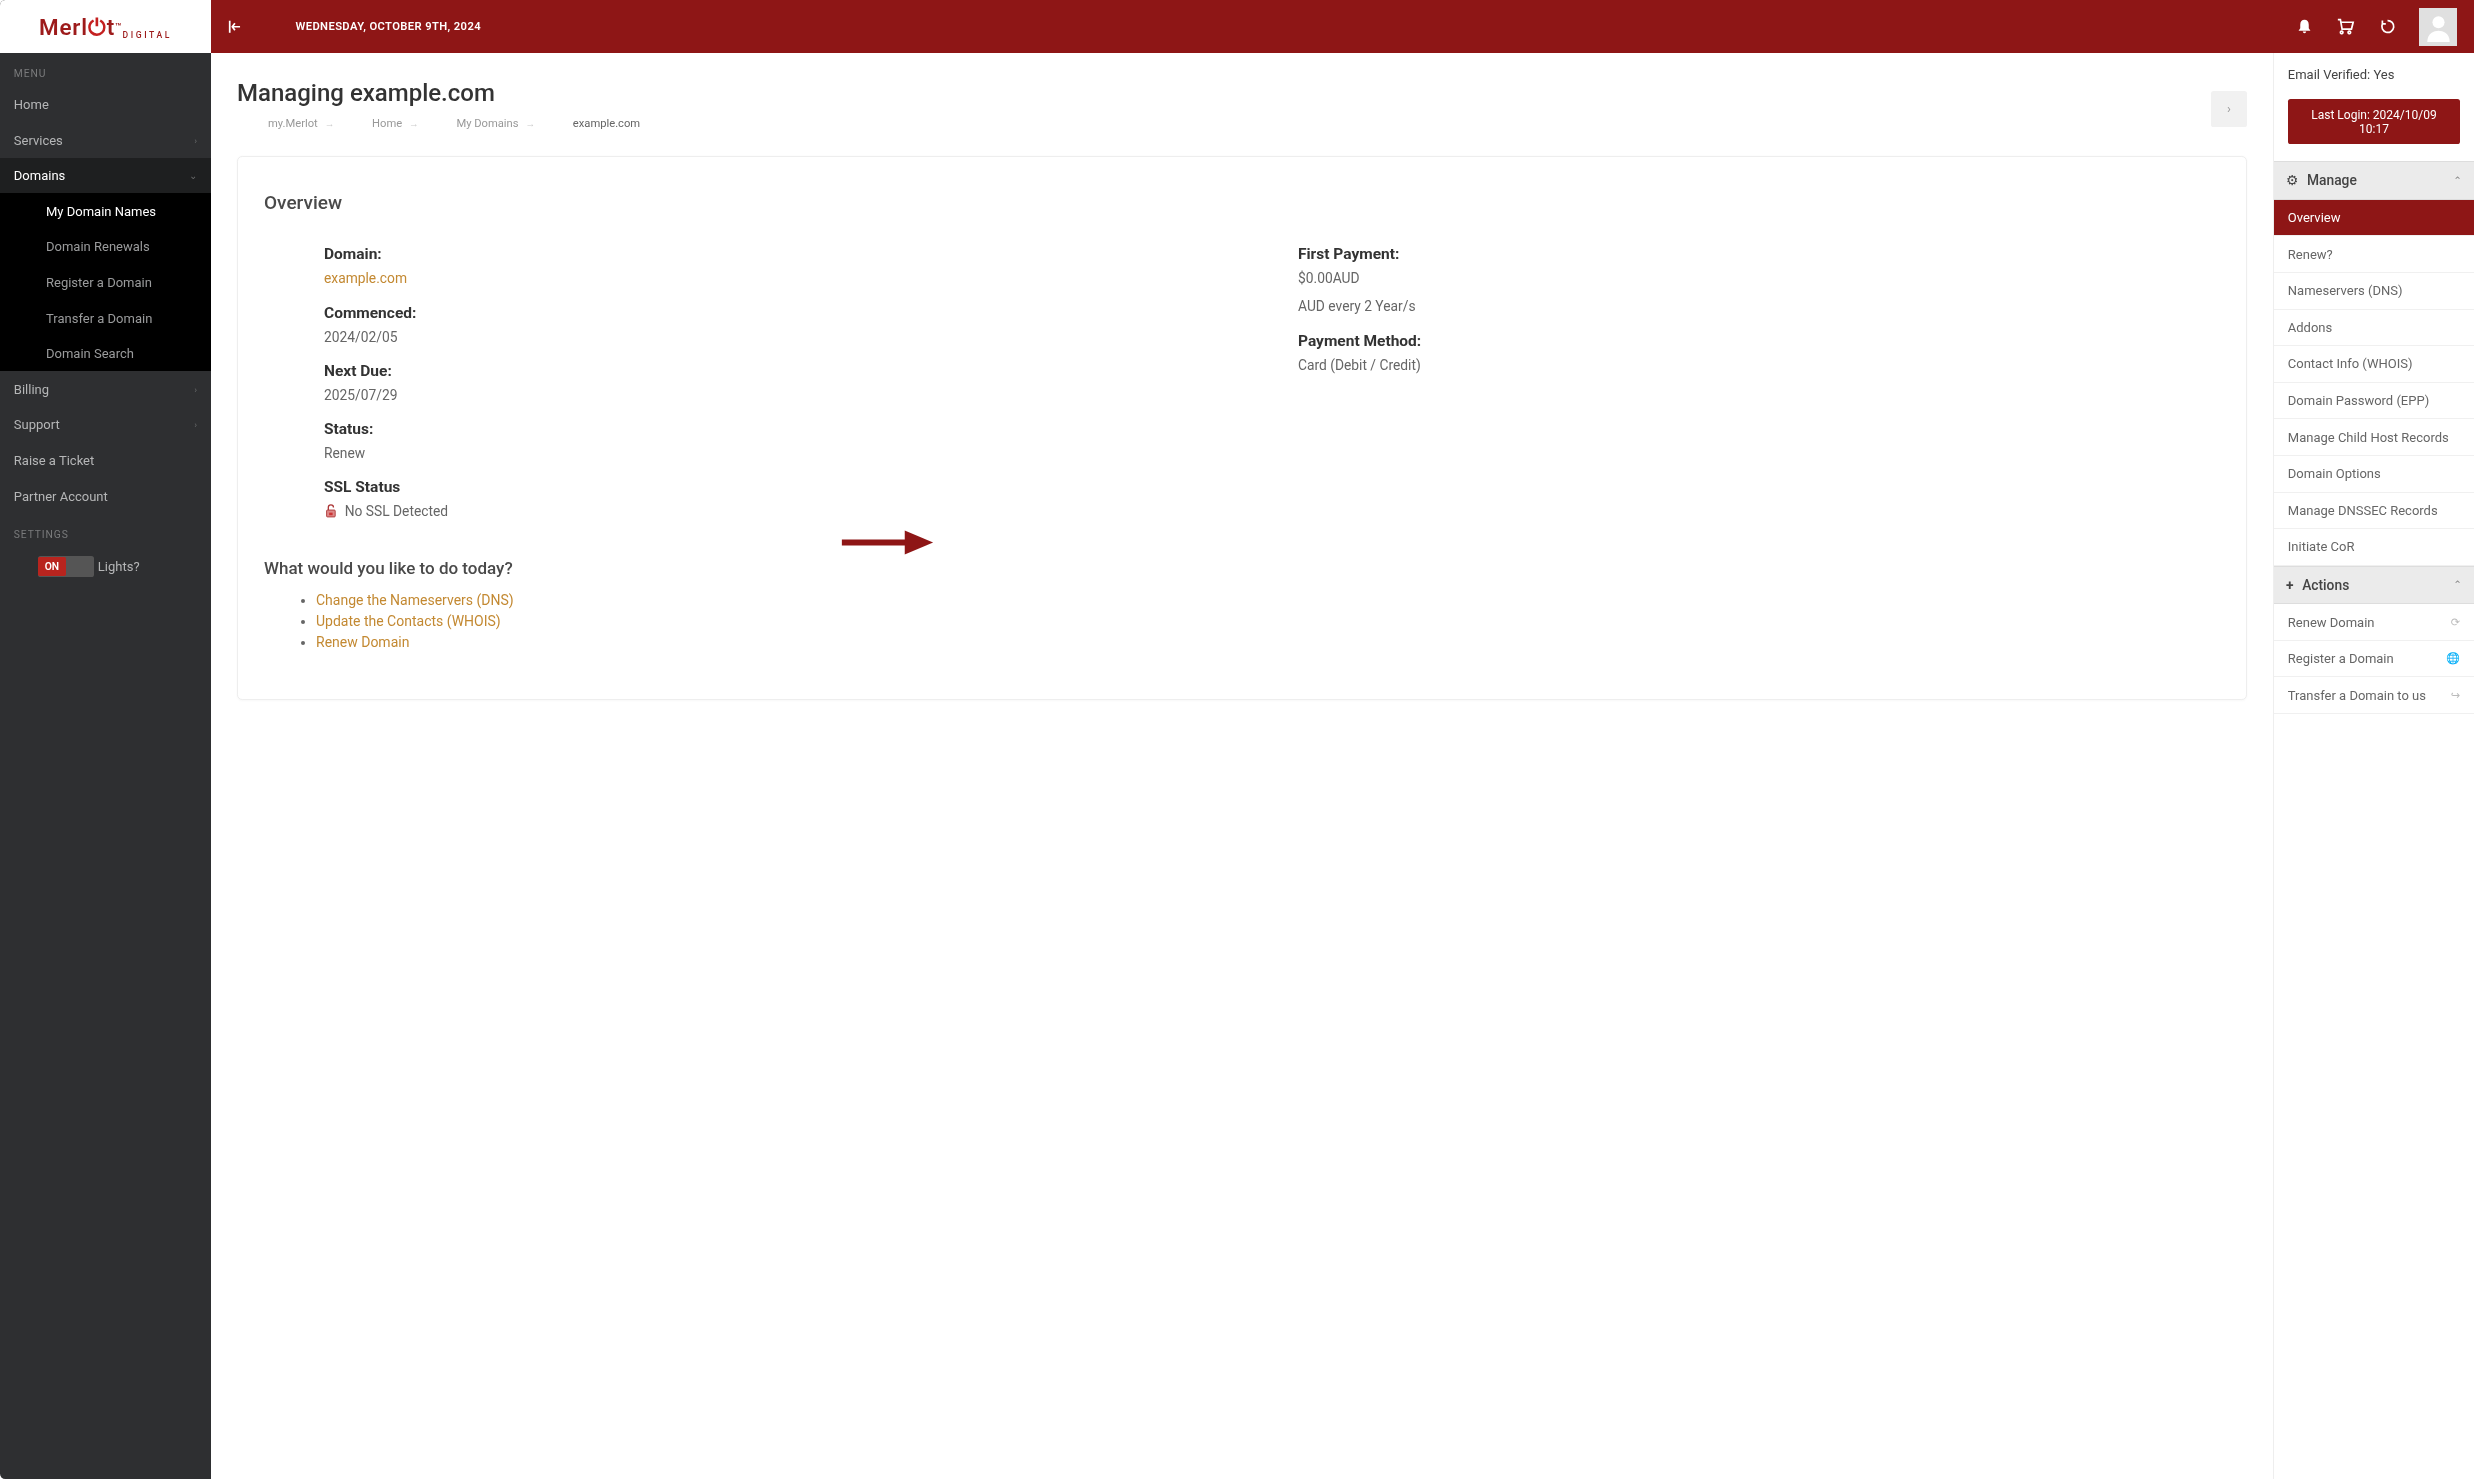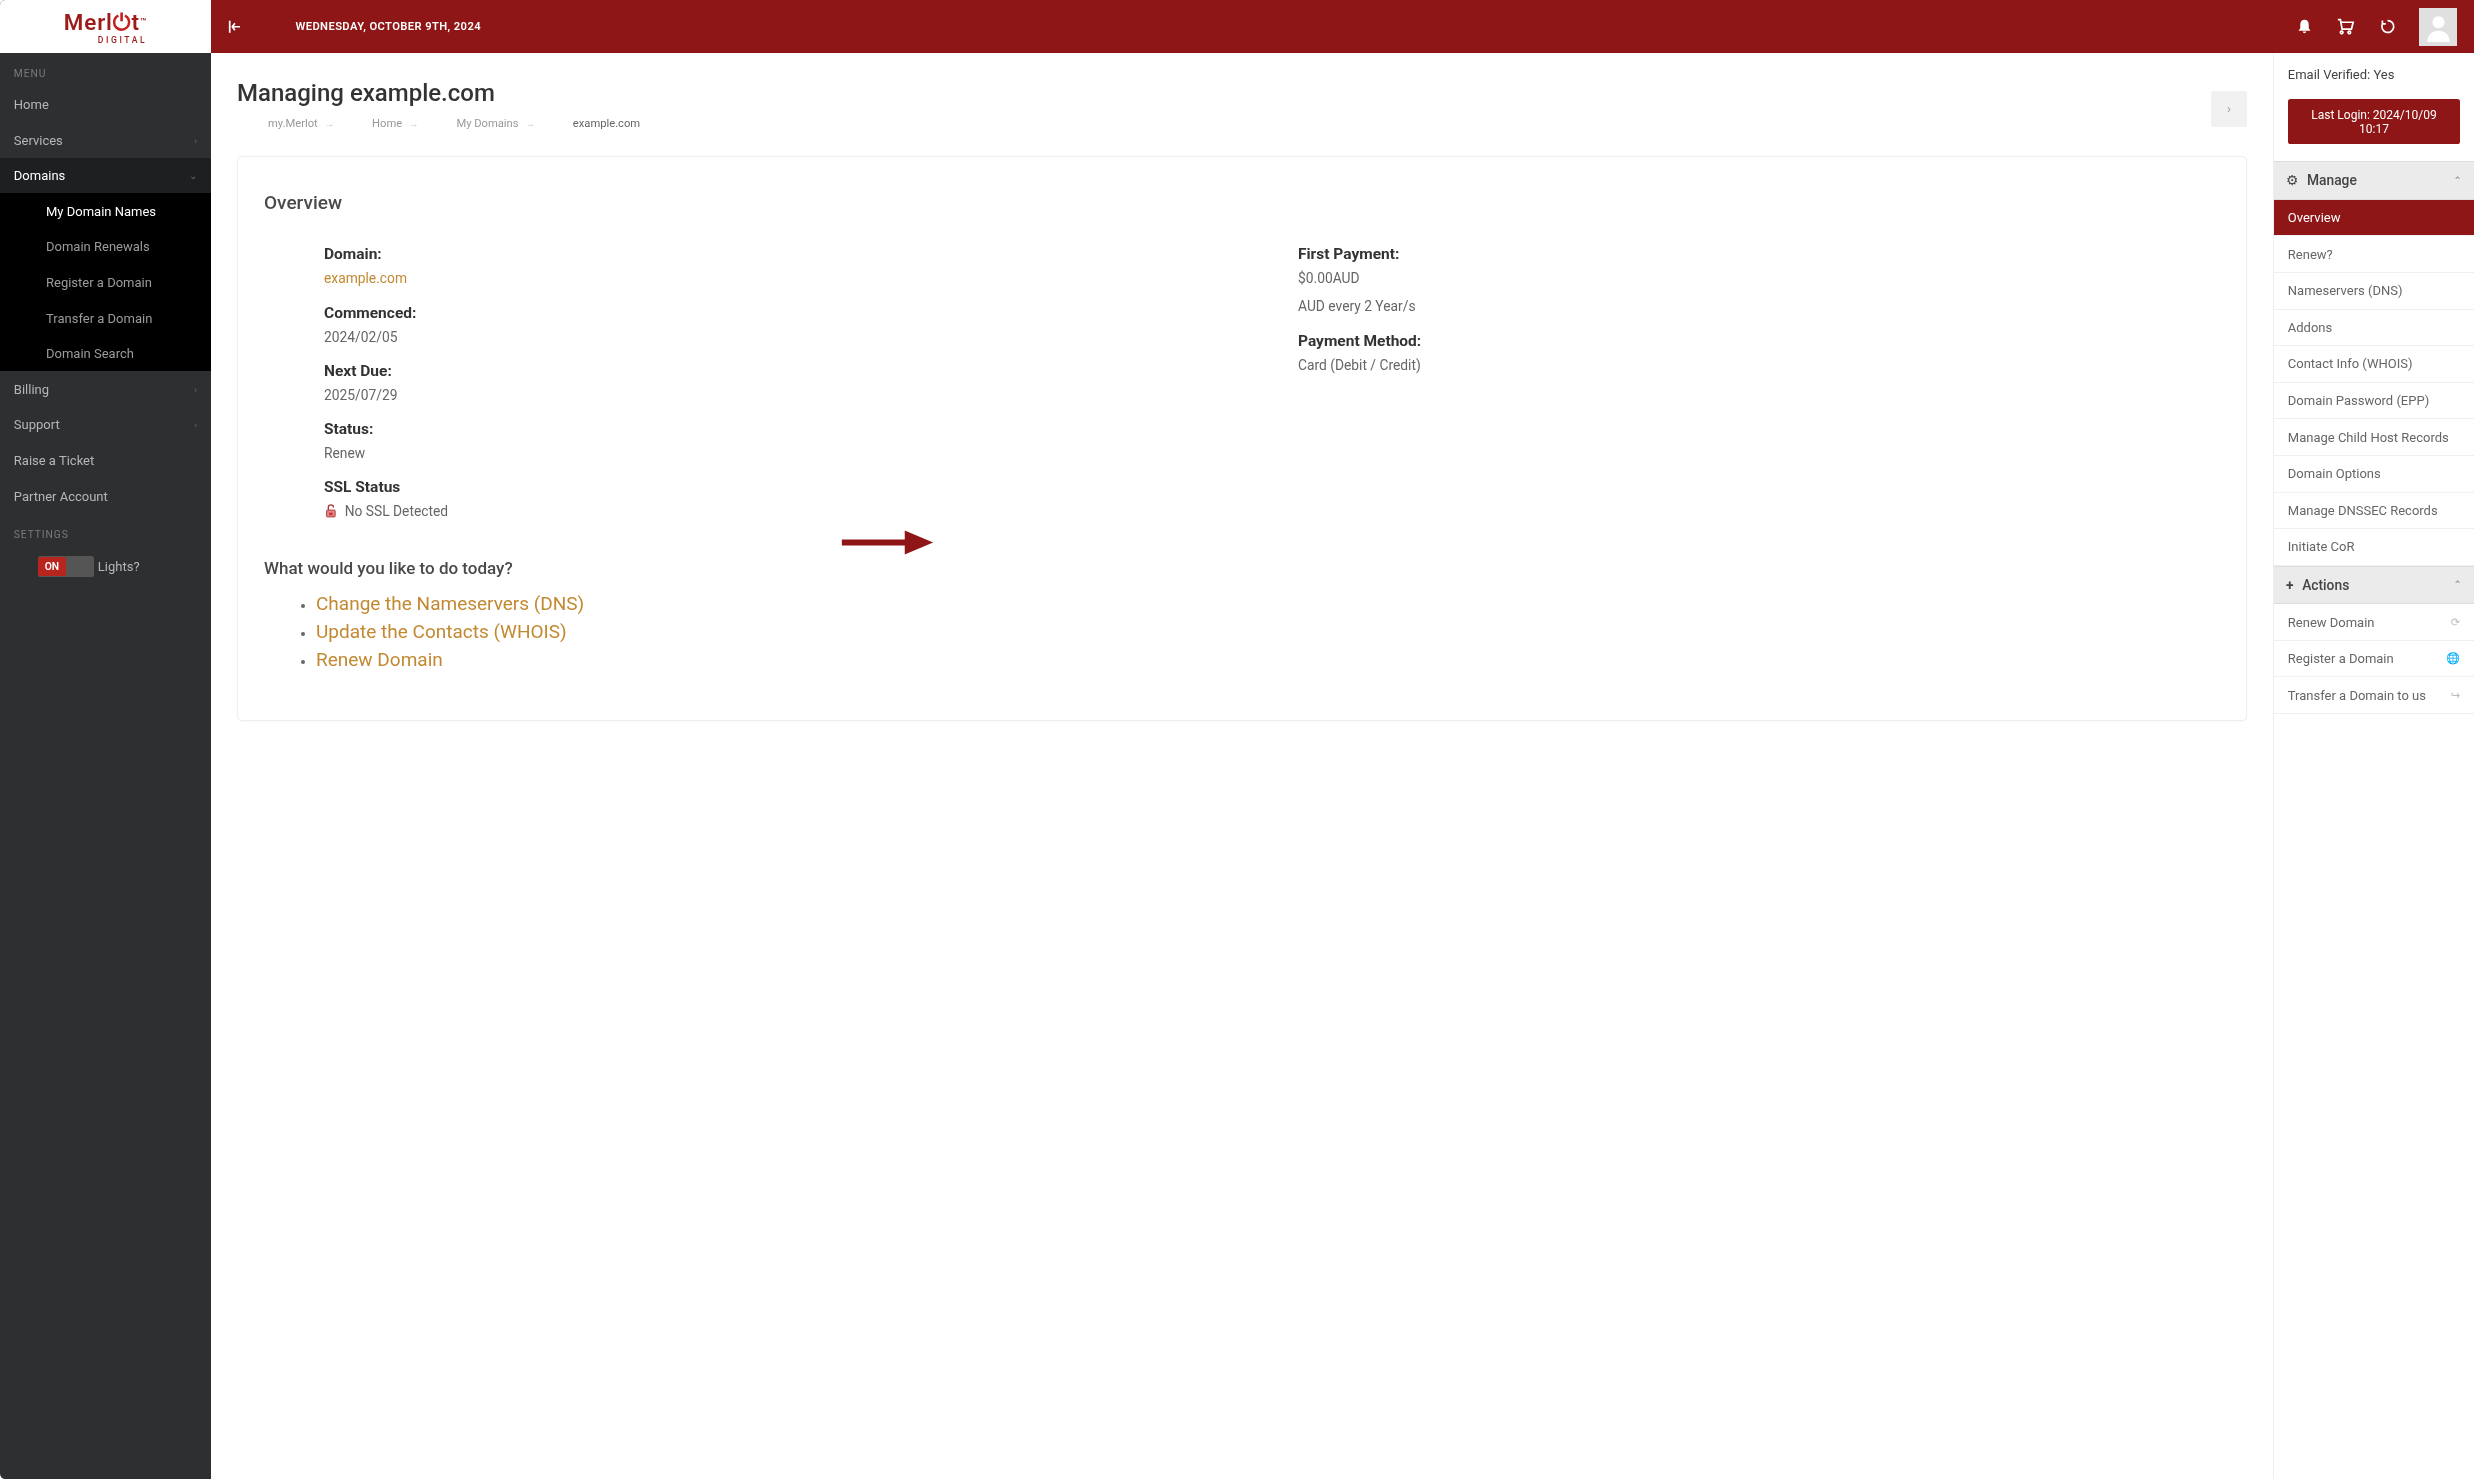--- a/index.html
+++ b/index.html
@@ -22,21 +22,21 @@
       border-bottom-left-radius: 5.2px;
     }
     .logo-box {
       background: #fff;
       height: 53px;
       display: flex;
       align-items: center;
       justify-content: center;
       border-top-left-radius: 5.2px;
     }
-    .logo-box .logo-main { color: #9d1b1b; font-size: 22.4px; font-weight: 600; letter-spacing: 0.9px; display: flex; flex-direction: column; align-items: flex-end;}
+    .logo-box .logo-main { color: #9d1b1b; font-size: 22.4px; font-weight: 600; letter-spacing: 0.9px; display: flex; flex-direction: row; align-items: flex-end;}
     .logo-box .logo-sub { font-size: 8.6px; letter-spacing: 2.6px; color: #9d1b1b; font-weight: 500;}
     .sidebar-section-label {
       padding: 13.8px 13.8px 6.9px;
       font-size: 10.3px;
       color: #7a7b7c;
       letter-spacing: 0.9px;
     }
     .sidebar-item {
       padding: 10.3px 13.8px;
       display: flex;
@@ -94,21 +94,21 @@
     .overview-grid { display:flex; gap: 52px; padding-left: 60px;}
     .overview-col { display:flex; flex-direction:column; gap: 6.9px; flex:1;}
     .ov-label { font-size:15.5px; font-weight:700; color:#333; margin-top:5.2px;}
     .ov-value { font-size:13.8px; color:#666; margin-bottom:5.2px;}
     .ov-value.link { color:#c38932; cursor:pointer;}
     .ssl-row { display:flex; align-items:center; gap:6.9px;}
     .ssl-icon { width:13.8px; height:13.8px; display:inline-block;}
     .subheading { font-size:17px; font-weight:500; color:#4a4a4a; margin-top:34px; margin-bottom:13.8px;}
     .action-list { list-style: disc; padding-left:52px; color:#666;}
     .action-list li { margin-bottom:5.2px;}
-    .action-list a { color:#c38932; text-decoration:none; cursor:pointer; font-size:19px;}
+    .action-list a { color:#c38932; text-decoration:none; cursor:pointer; font-size:14px;}
     .rightcol {
       width: 201px; flex-shrink:0; border-left:0.9px solid #eee; background:#fff; overflow-y:auto; padding-top:8.6px;
     }
     .rc-info { padding: 5.2px 13.8px; font-size:13px; color:#444;}
     .rc-badge { margin:12px 13.8px 17px; background:#8e1616; color:#fff; padding:8.6px 10.3px; font-size:12px; text-align:center; border-radius:2.6px;}
     .rc-panel-head {
       background:#ebebeb; padding: 10.3px 12px; font-size:13.8px; color:#444; font-weight:500; display:flex; align-items:center; justify-content:space-between;
       border-top:0.9px solid #ddd; border-bottom:0.9px solid #ddd; cursor:pointer;
     }
     .rc-panel-head .icon { margin-right:5.2px;}

